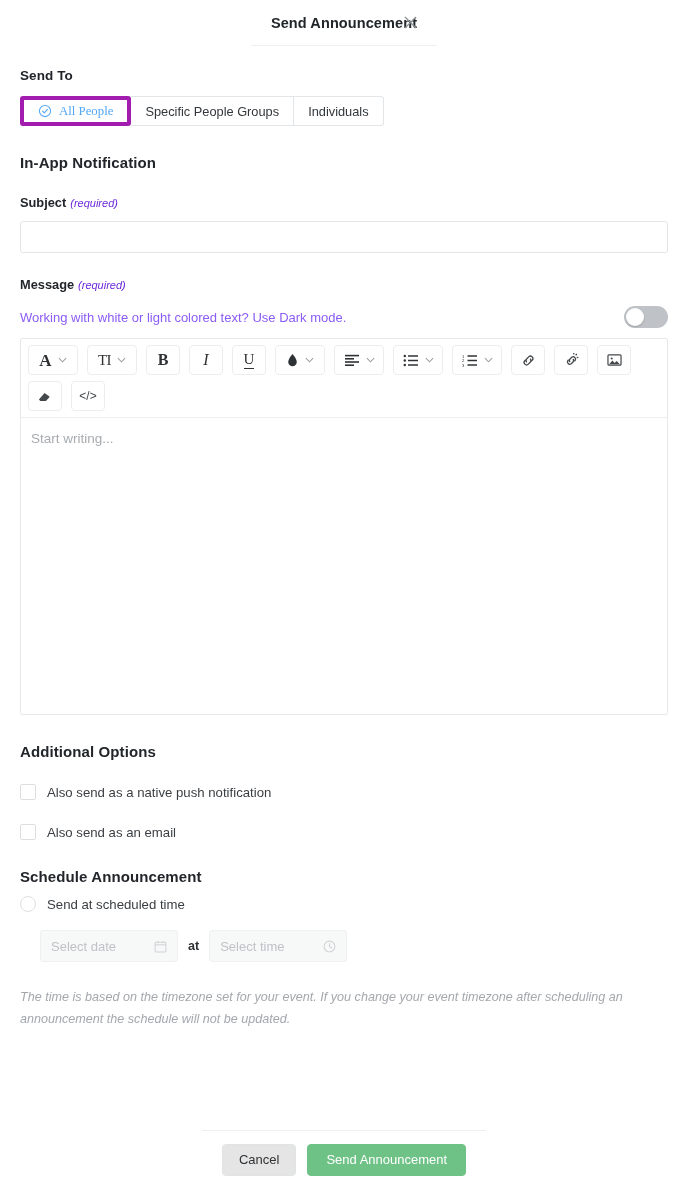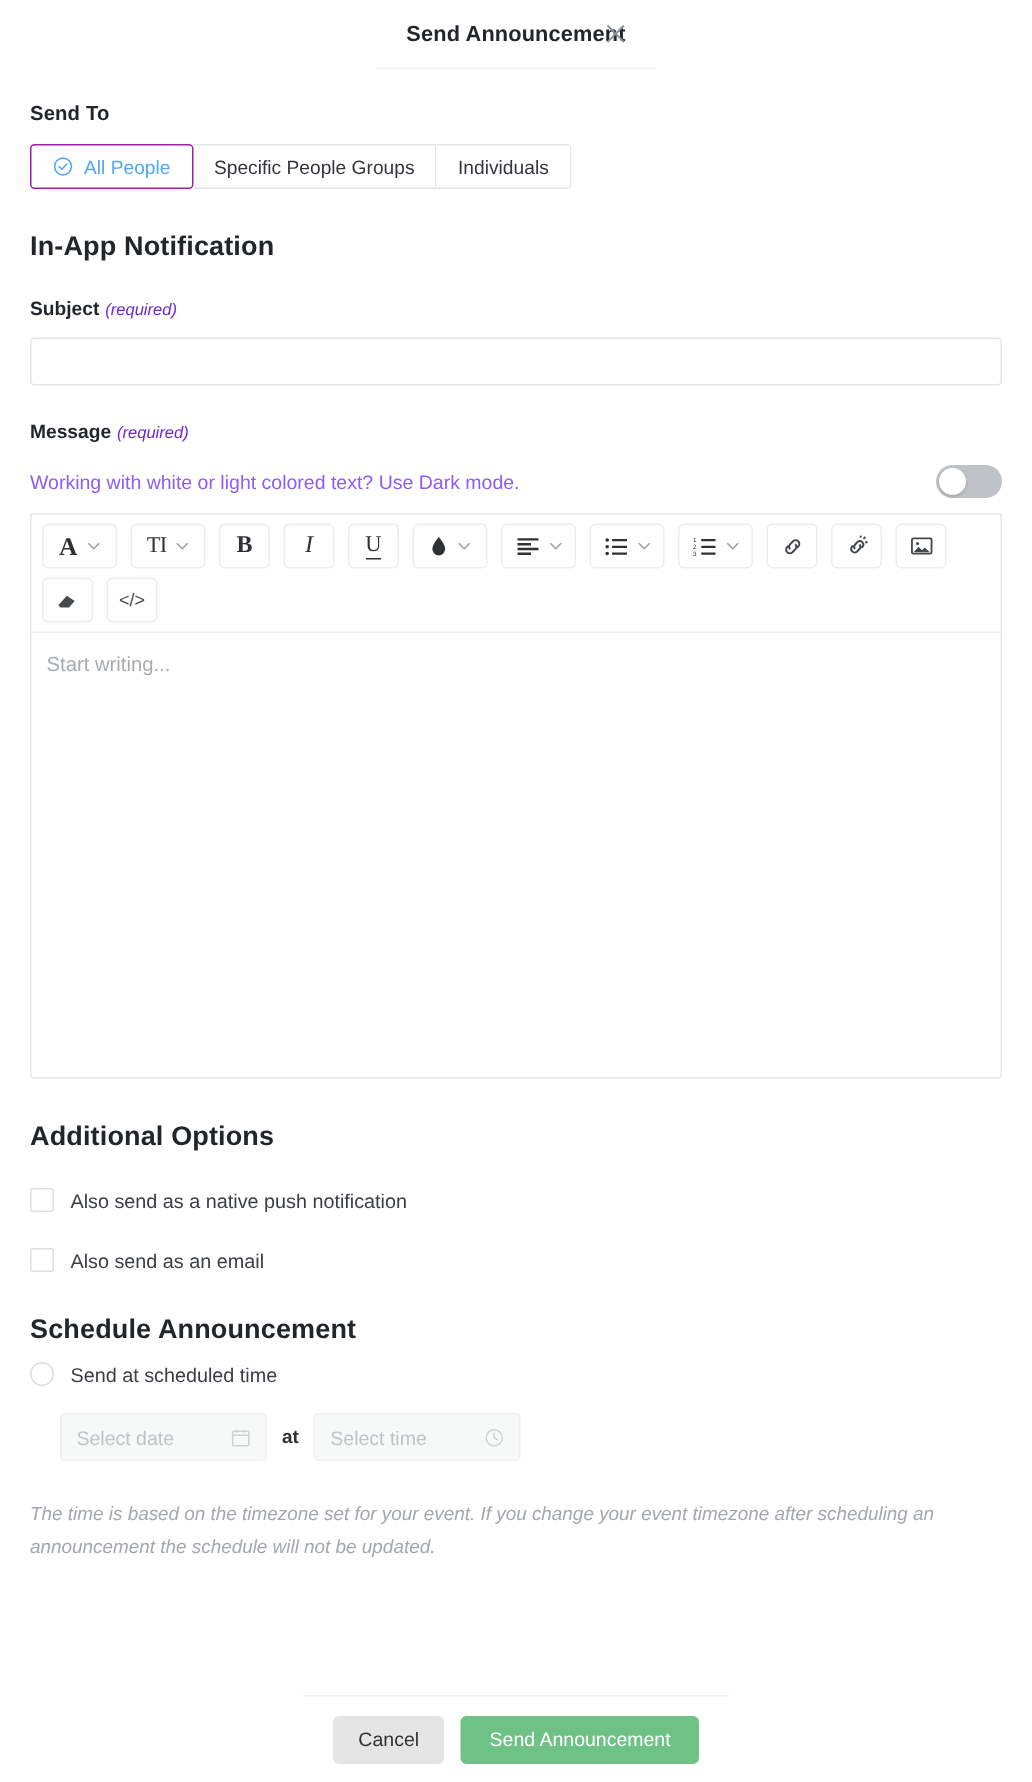--- a/index.html
+++ b/index.html
@@ -29,43 +29,43 @@
   .close-btn svg { display: block; }
 
   
   .modal-body { flex: 1; padding: 22px 20px 0 20px; overflow: hidden; }
 
   .section-title {
     font-size: 13.5px; font-weight: 700; color: #22262a;
     margin-bottom: 13px; letter-spacing: .1px;
   }
   .block-title {
-    font-size: 18px; font-weight: 700; color: #22262a;
+    font-size: 15px; font-weight: 700; color: #22262a;
     letter-spacing: .1px;
   }
   .field-label { font-size: 12.8px; font-weight: 700; color: #22262a; }
   .req-note { font-size: 11px; font-style: italic; color: #6d28d9; font-weight: 400; margin-left: 4px; }
 
   
   .segmented { display: flex; align-items: stretch; }
   .seg {
     height: 30px; padding: 0 14px;
     display: flex; align-items: center; gap: 7px;
     font-size: 12.8px; color: #33373b;
     background: #fff;
     border: 1px solid #e3e6e8;
     border-left-width: 0;
     cursor: pointer;
     white-space: nowrap;
   }
   .seg:first-child { border-left-width: 1px; border-radius: 3px 0 0 3px; }
   .seg:last-child { border-radius: 0 3px 3px 0; }
   .seg.active {
-    color: #52a7f7; border: 1px solid #a21caf; border-radius: 3px;
-    position: relative; z-index: 2; font-weight: 400;
+    color: #52a7f7; border: 4px solid #a21caf; border-radius: 3px;
+    position: relative; z-index: 2; font-weight: 400; font-family: Liberation Serif, serif;
   }
   .seg.active + .seg { border-left-width: 0; }
   .seg .check-ico { width: 14px; height: 14px; display:block; }
 
   
   .mt-28 { margin-top: 28px; }
   .mt-22 { margin-top: 22px; }
   .mt-14 { margin-top: 14px; }
   .mt-10 { margin-top: 10px; }
 

